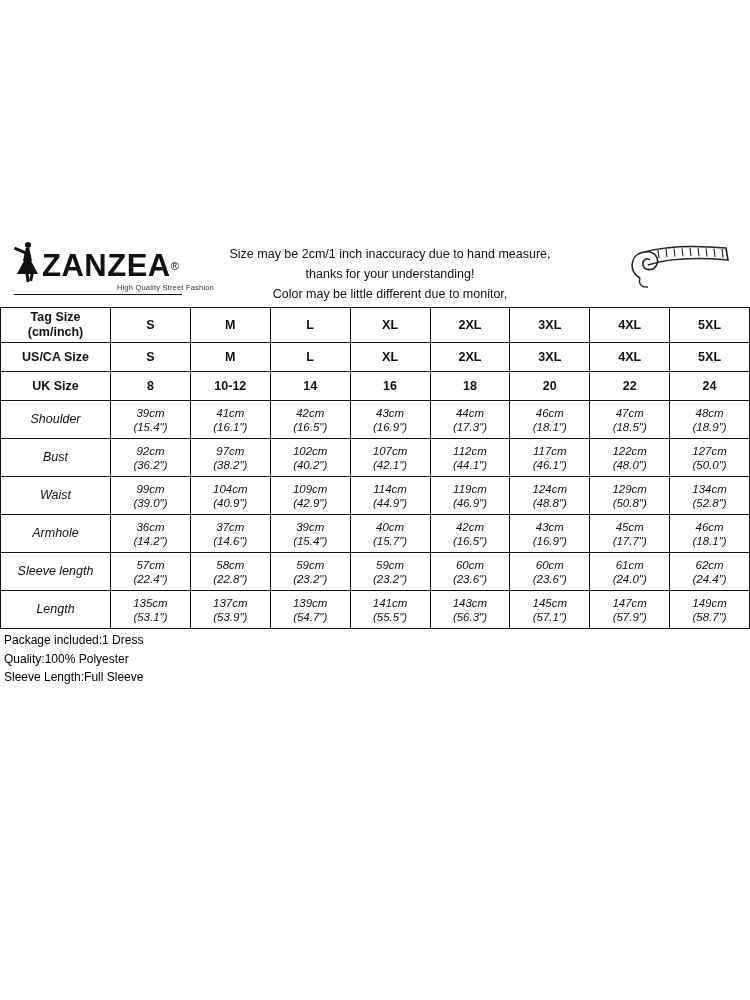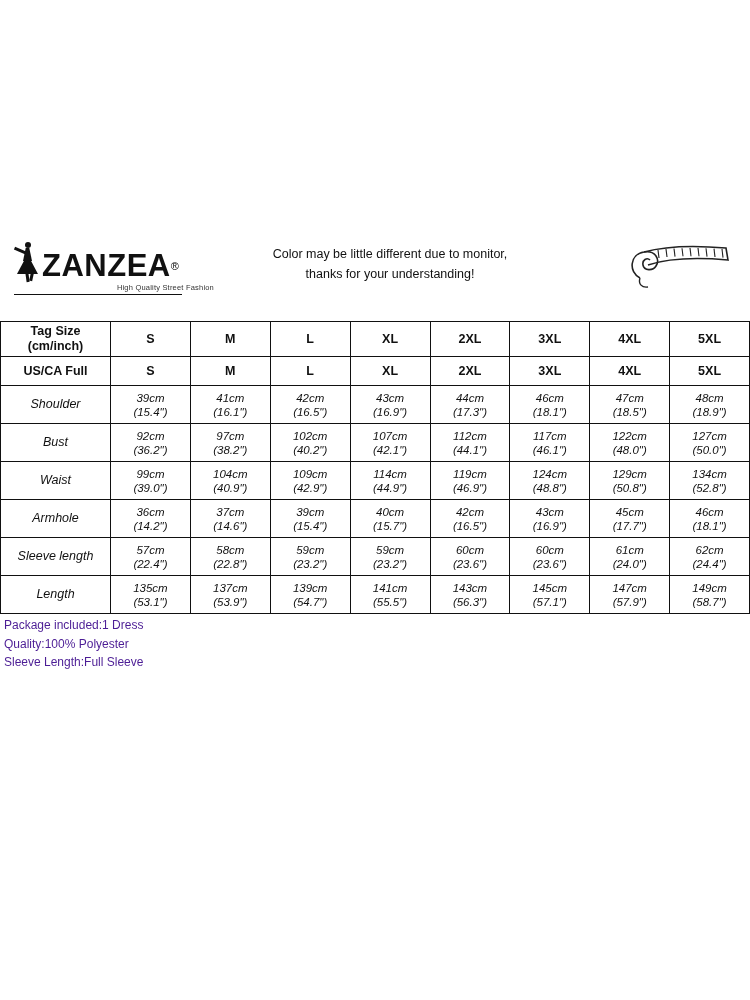--- a/index.html
+++ b/index.html
@@ -132,21 +132,20 @@
     width: 110px;
     height: 62px;
   }
   
   table.size {
     border-collapse: collapse;
     width: 750px;
     table-layout: fixed;
     font-size: 11.5px;
     color: #111;
-    margin-top: 14px;
   }
   table.size td, table.size th {
     border: 1px solid #111;
     text-align: center;
     vertical-align: middle;
     padding: 2px 1px;
     font-weight: normal;
   }
   table.size col.rowhead { width: 110px; }
   td.rowhead {
@@ -158,21 +157,21 @@
   tr.compact td { height: 29px; font-weight: bold; font-size: 12.5px; }
   tr.meas td { height: 38px; font-style: italic; }
   .cm { display: block; line-height: 14px; }
   .inch { display: block; line-height: 14px; }
   
   .info {
     width: 750px;
     padding: 2px 4px 4px 4px;
     font-size: 12px;
     line-height: 18.5px;
-    color: #4c1d95;
+    color: #000000;
   }
   .info div { white-space: nowrap; }
 </style>
 </head>
 <body>
 
 <div id="sheet">
   <div class="card">
 
     <div class="header">
@@ -189,22 +188,23 @@
           </div>
           <div>
             <span class="brand-name">ZANZEA</span><span class="brand-reg">®</span>
           </div>
         </div>
         <div class="brand-tag">High Quality Street Fashion</div>
         <div class="brand-rule"></div>
       </div>
 
       <div class="notes-center">
+        <div>Size may be 2cm/1 inch inaccuracy due to hand measure,</div>
+        <div>thanks for your understanding!</div>
         <div>Color may be little different due to monitor,</div>
-        <div>thanks for your understanding!</div>
       </div>
 
       <svg class="tape" viewBox="0 0 110 62">
         <path d="M18 40 C6 34 8 16 22 14 C34 12 38 22 34 28 C31 33 22 33 21 27 C20 22 25 19 28 22" fill="none" stroke="#222" stroke-width="1.6"></path>
         <path d="M22 14 C40 9 70 7 104 10 L106 22 C72 19 44 21 26 27" fill="none" stroke="#222" stroke-width="1.6"></path>
         <g stroke="#222" stroke-width="1.1">
           <line x1="36" y1="12" x2="37" y2="20"></line>
           <line x1="44" y1="11" x2="45" y2="19"></line>
           <line x1="52" y1="10.5" x2="53" y2="18.6"></line>
           <line x1="60" y1="10.2" x2="61" y2="18.3"></line>
@@ -233,31 +233,42 @@
           <td>M</td>
           <td>L</td>
           <td>XL</td>
           <td>2XL</td>
           <td>3XL</td>
           <td>4XL</td>
           <td>5XL</td>
         </tr>
 
         <tr class="compact">
-          <td class="rowhead">US/CA Full</td>
+          <td class="rowhead">US/CA Size</td>
           <td>S</td>
           <td>M</td>
           <td>L</td>
           <td>XL</td>
           <td>2XL</td>
           <td>3XL</td>
           <td>4XL</td>
           <td>5XL</td>
         </tr>
 
+        <tr class="compact">
+          <td class="rowhead">UK Size</td>
+          <td>8</td>
+          <td>10-12</td>
+          <td>14</td>
+          <td>16</td>
+          <td>18</td>
+          <td>20</td>
+          <td>22</td>
+          <td>24</td>
+        </tr>
 
 
         <tr class="meas">
           <td class="rowhead">Shoulder</td>
           <td>
               <span class="cm">39cm</span>
               <span class="inch">(15.4")</span>
             </td>
           <td>
               <span class="cm">41cm</span>

